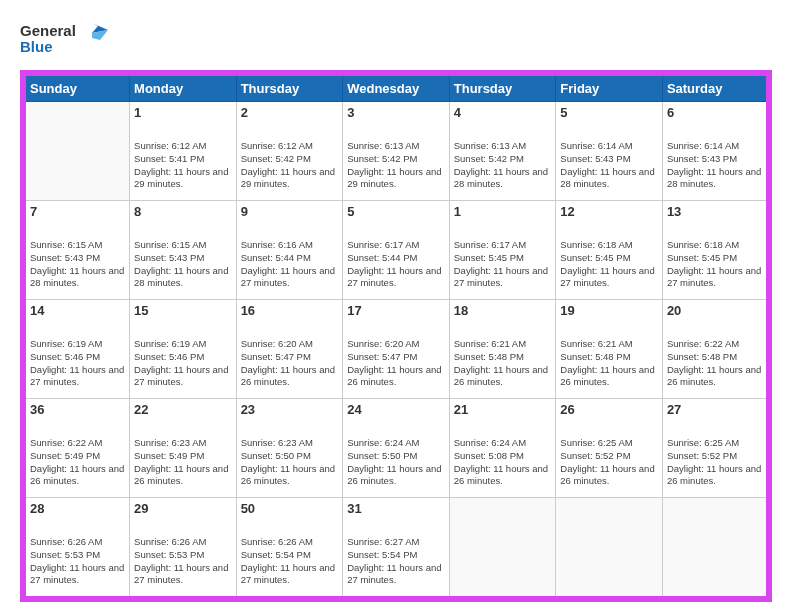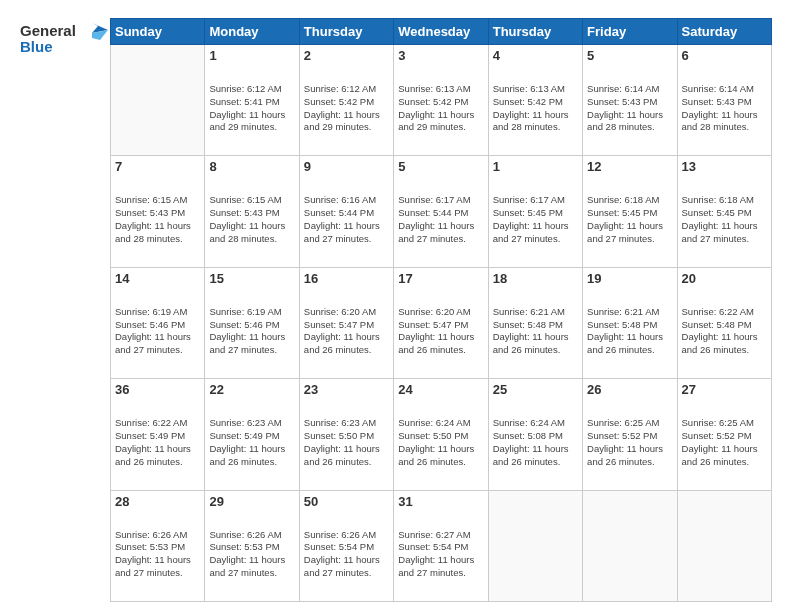--- a/index.html
+++ b/index.html
@@ -8,21 +8,21 @@
       height: 612px;
       font-family: Arial, sans-serif;
       background: #fff;
       overflow: hidden;
     }
     .page {
       width: 792px;
       height: 612px;
       padding: 18px 20px 10px 20px;
       display: flex;
-      flex-direction: row;
+      flex-direction: column;
     }
     .header {
       display: flex;
       justify-content: space-between;
       align-items: flex-start;
       margin-bottom: 10px;
     }
     .logo {
       display: flex;
       flex-direction: column;
@@ -36,21 +36,21 @@
       font-weight: bold;
       color: #333;
     }
     .location-title {
       font-size: 16px;
       color: #333;
       font-weight: normal;
     }
     .calendar {
       flex: 1;
-      border: 1px solid #d946ef;
+      border: 6px solid #d946ef;
       border-collapse: collapse;
       width: 100%;
       table-layout: fixed;
     }
     .calendar th {
       background-color: #1a6db5;
       color: white;
       font-size: 13px;
       font-weight: bold;
       padding: 5px 4px;
@@ -310,21 +310,21 @@
           </td>
           <td>
             <span class="day-num">24</span>
             <div class="day-info">
               <div>Sunrise: 6:24 AM</div>
               <div>Sunset: 5:50 PM</div>
               <div>Daylight: 11 hours and 26 minutes.</div>
             </div>
           </td>
           <td>
-            <span class="day-num">25</span>
+            <span class="day-num">21</span>
             <div class="day-info">
               <div>Sunrise: 6:24 AM</div>
               <div>Sunset: 5:08 PM</div>
               <div>Daylight: 11 hours and 26 minutes.</div>
             </div>
           </td>
           <td>
             <span class="day-num">26</span>
             <div class="day-info">
               <div>Sunrise: 6:25 AM</div>

